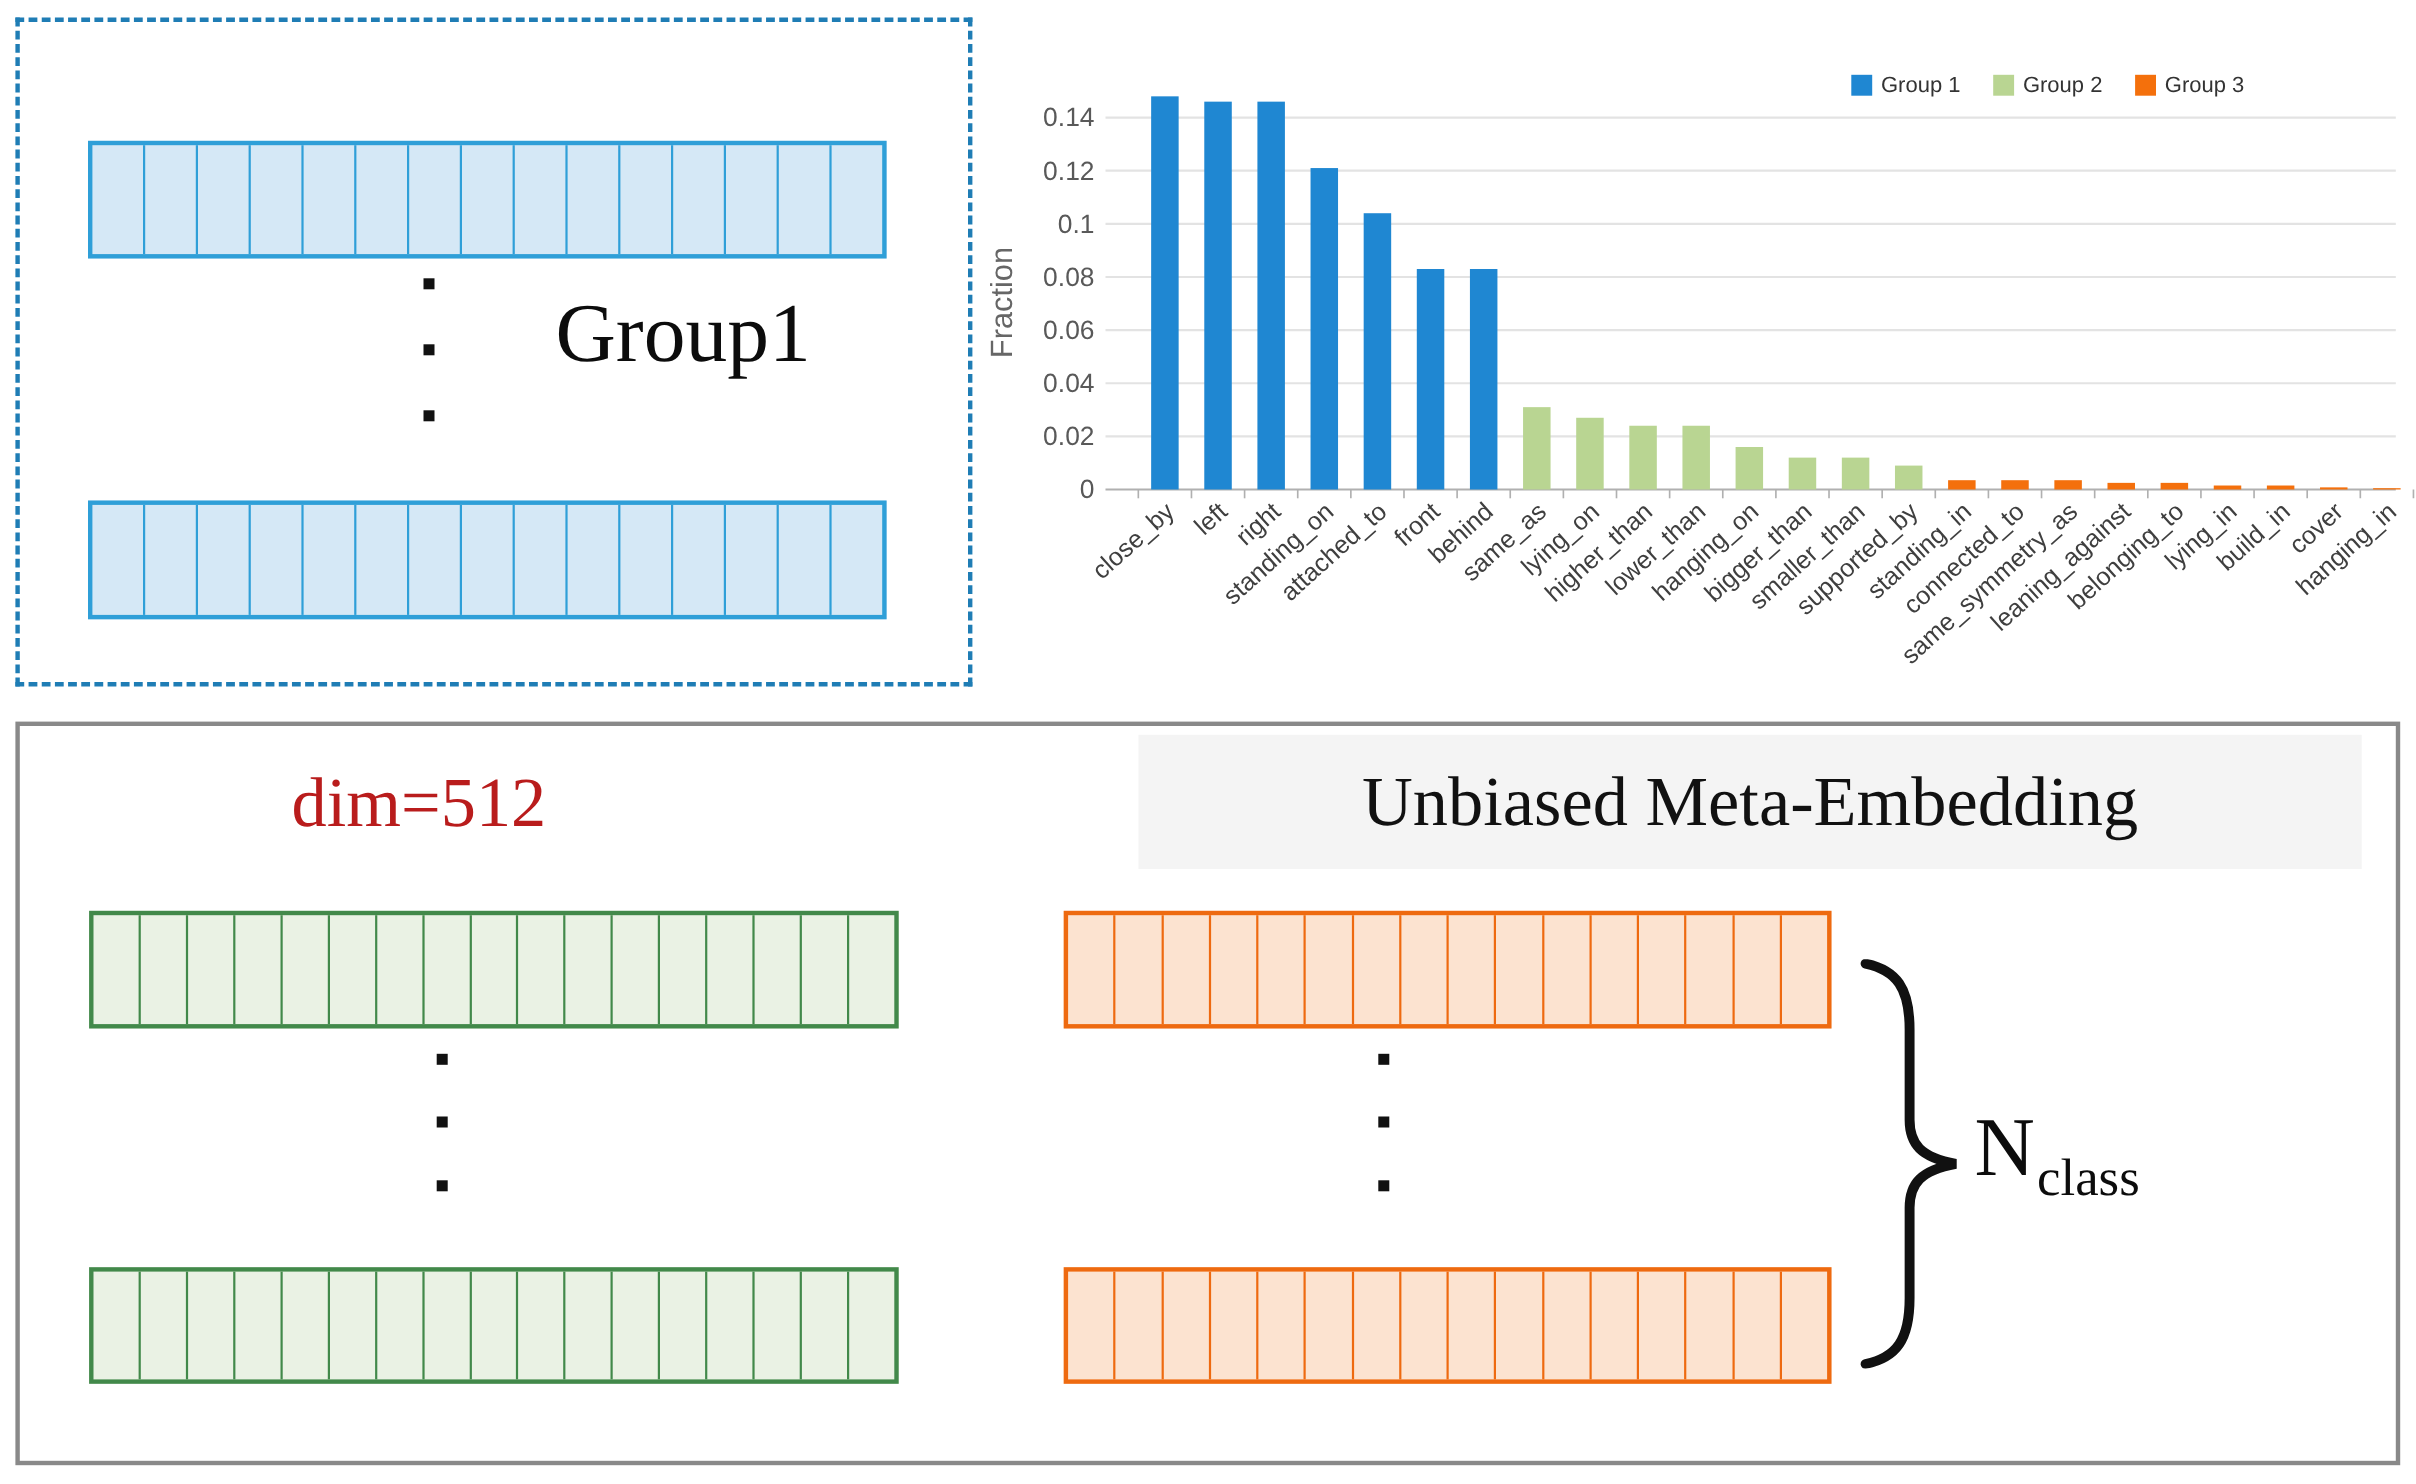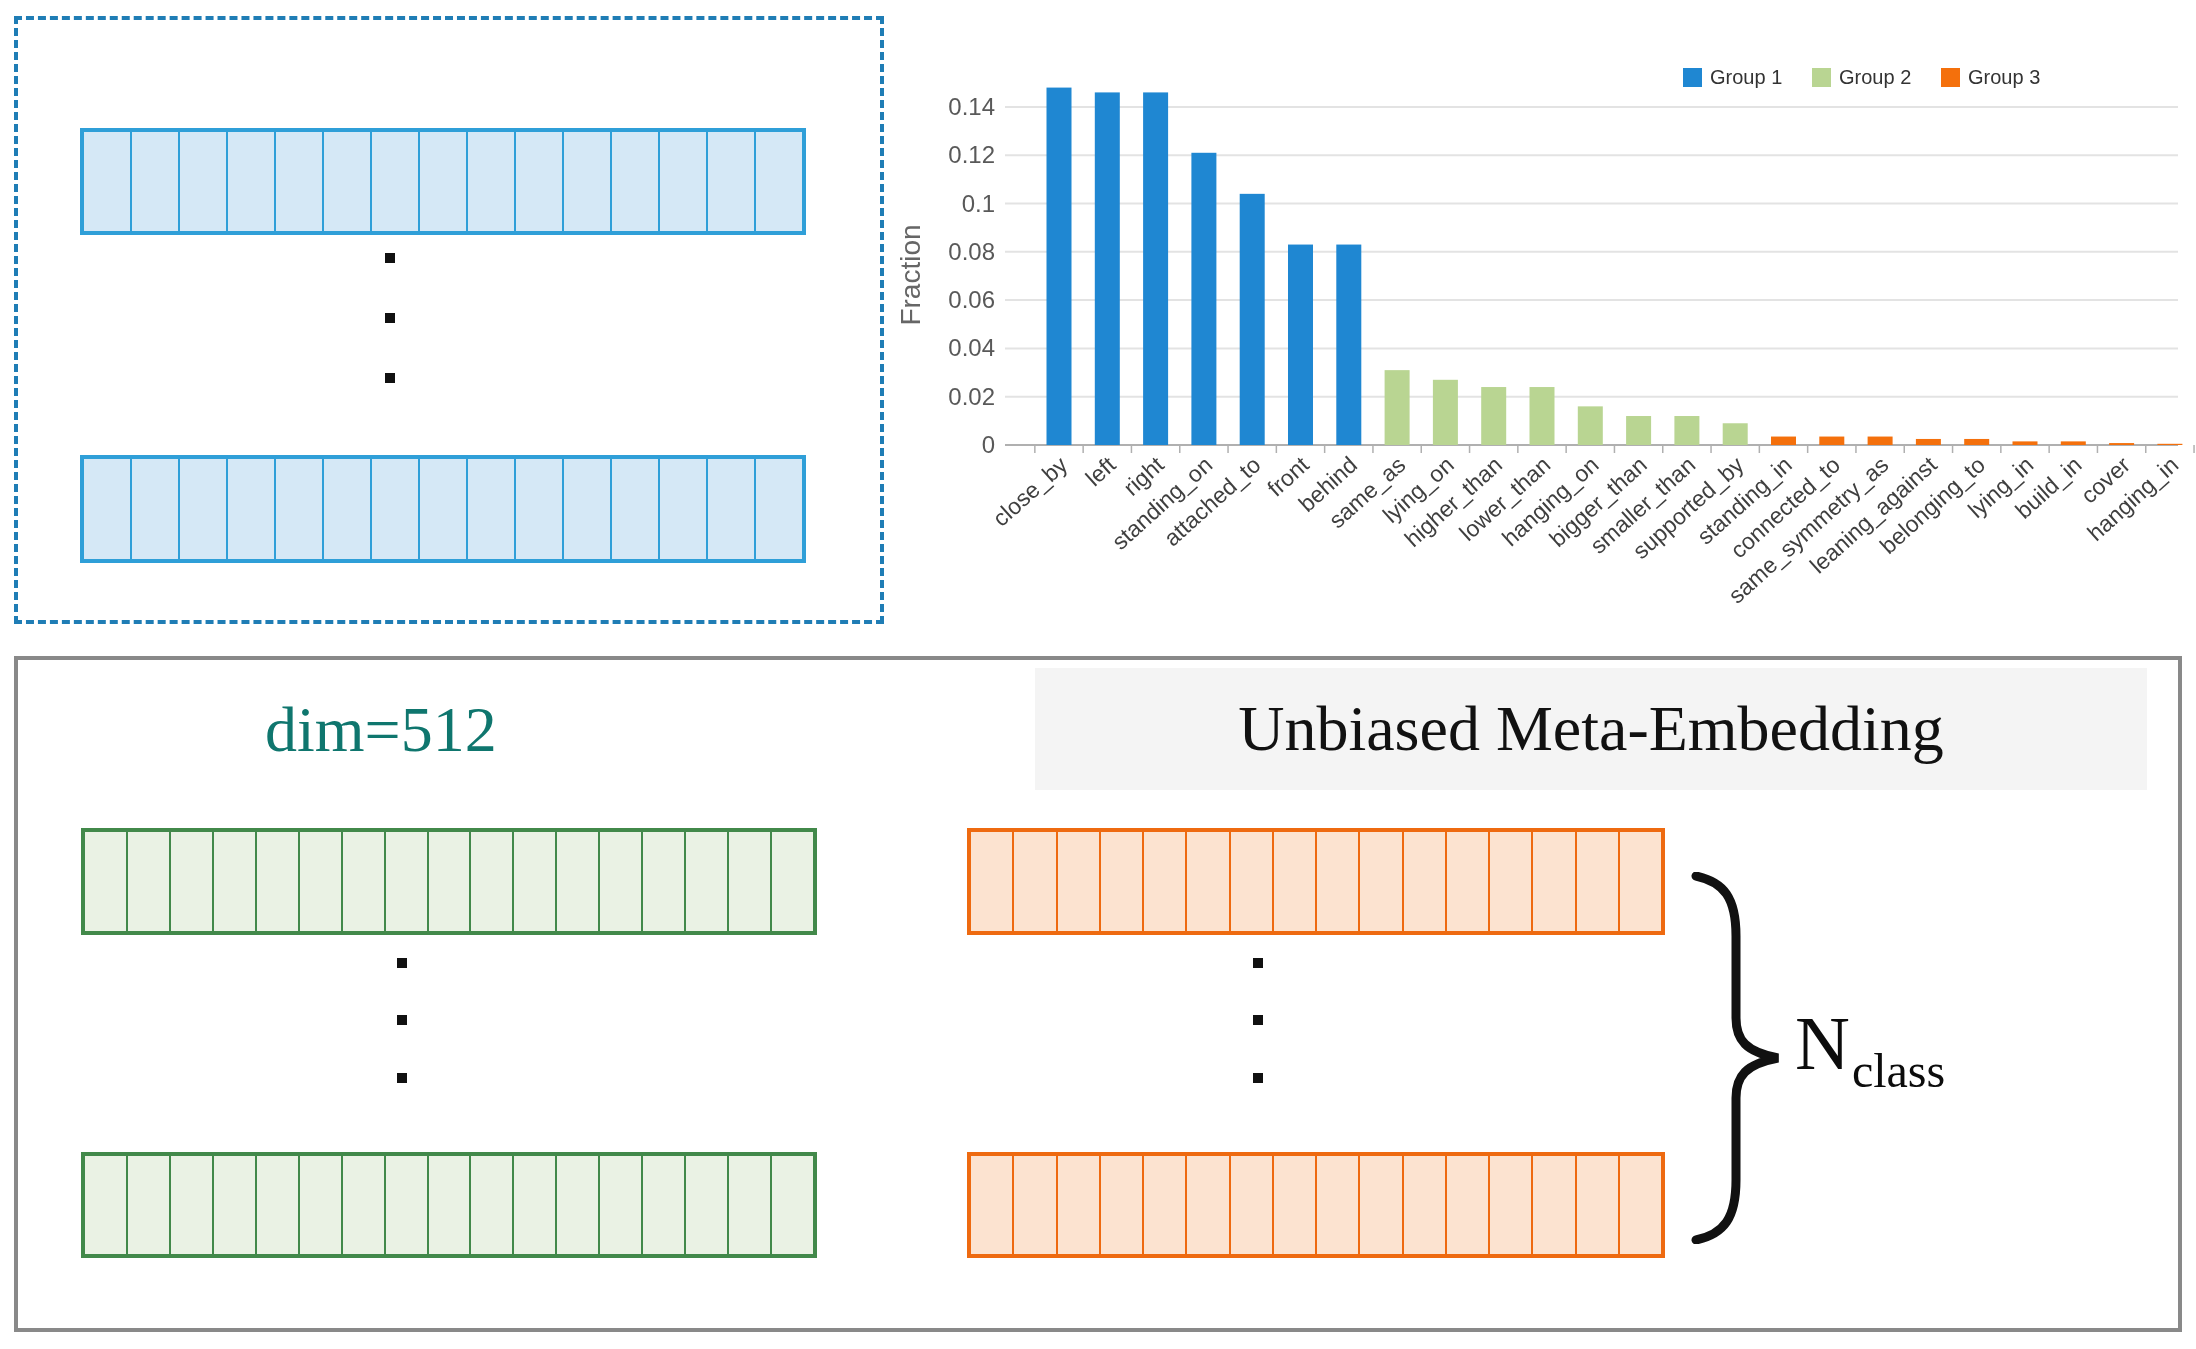--- a/index.html
+++ b/index.html
@@ -20,21 +20,21 @@
   .vec.blue{border:4px solid var(--g1-border);background:var(--g1-fill);}
   .vec.blue span{border-right-color:var(--g1-border);}
   .vec.green{border:4px solid var(--g2-border);background:var(--g2-fill);}
   .vec.green span{border-right-color:var(--g2-border);}
   .vec.orange{border:4px solid var(--g3-border);background:var(--g3-fill);}
   .vec.orange span{border-right-color:var(--g3-border);}
 
   .vdot{width:10px;height:10px;background:#111;}
 
   .big-label{font-size:76px;line-height:1;color:#0c0c0c;white-space:nowrap;}
-  .dim-label{font-size:64px;line-height:1;color:#0f766e;white-space:nowrap;}
+  .dim-label{font-size:64px;line-height:1;color:#b91c1c;white-space:nowrap;}
   .title-box{background:#f4f4f4;display:flex;align-items:center;justify-content:center;font-family:Liberation Serif, serif;}
   .title-box .t{font-size:64px;color:#111;white-space:nowrap;}
   .nclass{font-size:76px;line-height:1;color:#0c0c0c;white-space:nowrap;}
   .nclass .sub{font-size:48px;position:relative;top:18px;left:2px;}
 </style>
 </head>
 <body>
 
 <div class="canvas" style="--dashed-border: #1f7db5; --g1-fill: #d5e8f6; --g1-border: #2f9fd8; --g2-fill: #eaf2e4; --g2-border: #42894a; --g3-fill: #fce3d0; --g3-border: #ee6a10;">
 
@@ -54,20 +54,21 @@
         <span></span>
         <span></span>
         <span></span>
         <span></span>
       </div>
 
     <div class="abs vdot" style="left:367px;top:233px;"></div>
     <div class="abs vdot" style="left:367px;top:293px;"></div>
     <div class="abs vdot" style="left:367px;top:353px;"></div>
 
+    <div class="abs big-label" style="left:487px;top:245px;">Group1</div>
 
     <div class="abs vec blue" style="left:62px;top:435px;width:726px;height:108px;">
         <span></span>
         <span></span>
         <span></span>
         <span></span>
         <span></span>
         <span></span>
         <span></span>
         <span></span>

